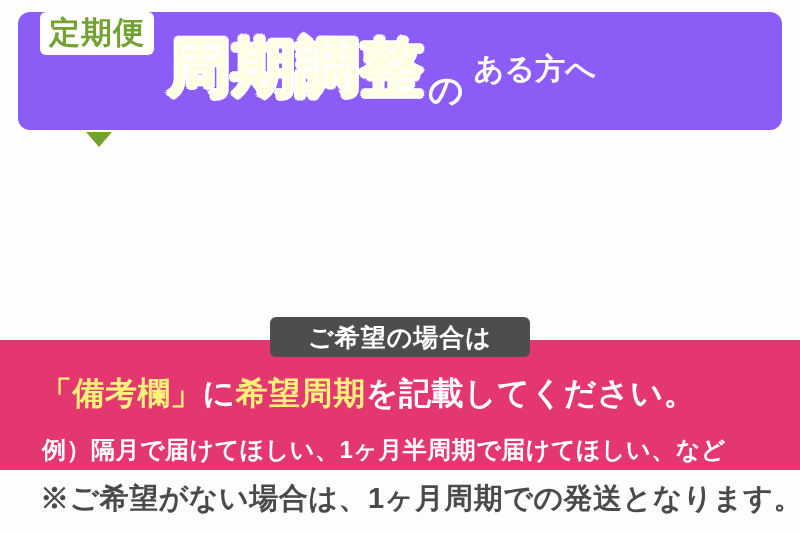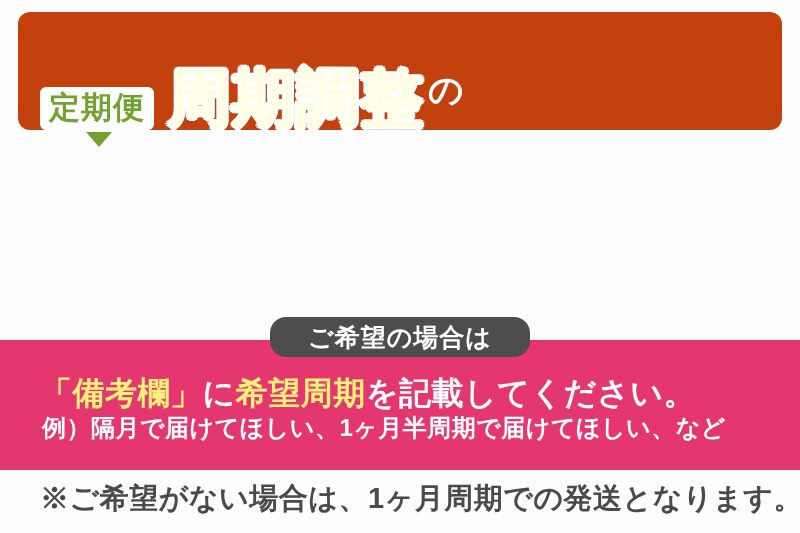--- a/index.html
+++ b/index.html
@@ -17,24 +17,24 @@
 
   
   .banner-wrap {
     position:absolute;
     left:18px; top:12px;
     width:764px; height:122px;
   }
   .banner {
     position:relative;
     width:100%; height:118px;
-    background:#c2410c;
+    background:#8b5cf6;
     border-radius:12px;
     display:flex;
-    align-items:flex-end;
+    align-items:flex-start;
   }
   .banner-tail {
     position:absolute;
     left:68px; bottom:-13px;
     width:0; height:0;
     border-left:13px solid transparent;
     border-right:13px solid transparent;
     border-top:15px solid #74a232;
   }
 
@@ -103,42 +103,42 @@
     position:absolute;
     left:0; top:340px;
     width:800px; height:130px;
     background:#e5376f;
   }
   .dark-pill {
     position:absolute;
     left:270px; top:-23px;
     width:260px; height:40px;
     background:#4d4d4d;
-    border-radius:16px;
+    border-radius:6px;
     color:#ffffff;
     font-size:25px;
     font-weight:bold;
     display:flex;
     align-items:center;
     justify-content:center;
     letter-spacing:1px;
   }
   .pink-main {
     position:absolute;
     left:40px; top:32px;
     color:#ffffff;
     font-size:32px;
     font-weight:bold;
     letter-spacing:0.5px;
     white-space:nowrap;
   }
   .pink-main .q { color:#fff27a; }
   .pink-sub {
     position:absolute;
-    left:42px; top:72px;
+    left:42px; top:94px;
     color:#ffffff;
     font-size:24px;
     font-weight:bold;
     letter-spacing:0.5px;
     white-space:nowrap;
   }
 
   
   .footer-note {
     position:absolute;
@@ -155,20 +155,21 @@
 
 <div class="page">
 
   <div class="banner-wrap">
     <div class="banner">
       <span class="pill">定期便</span>
       <span class="banner-main">周期調整</span>
       <span class="banner-no">の</span>
       <span class="banner-right">
         <br>
+        <span>ある方へ</span>
       </span>
     </div>
     <div class="banner-tail"></div>
   </div>
 
 
   <div class="pink-section">
     <div class="dark-pill">ご希望の場合は</div>
     <div class="pink-main">
       <span class="q">「備考欄」</span><span>に</span><span class="q">希望周期</span><span>を記載してください。</span>

